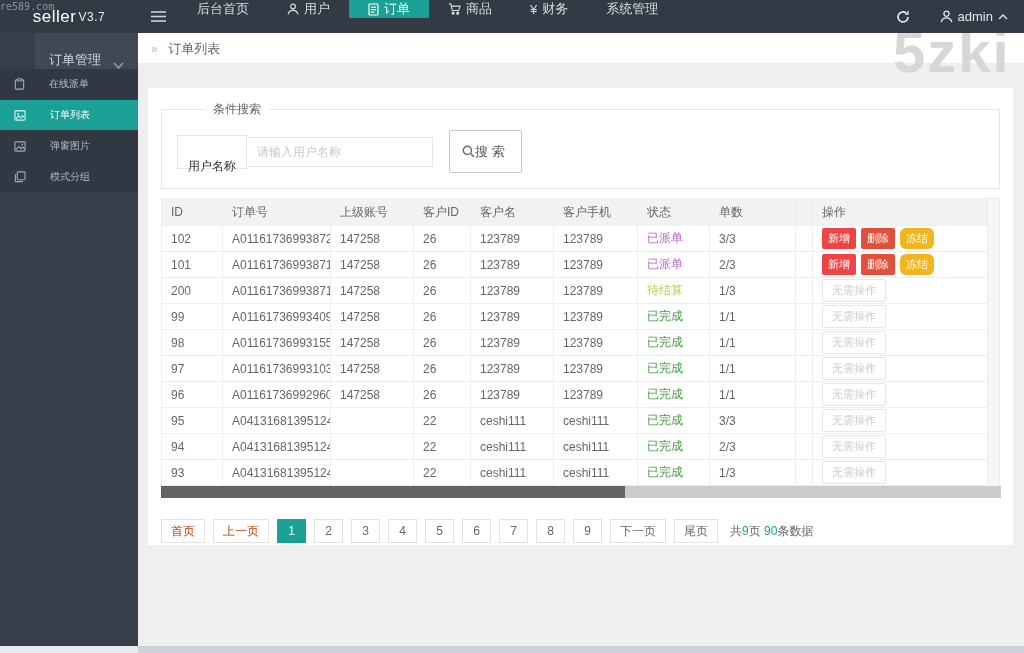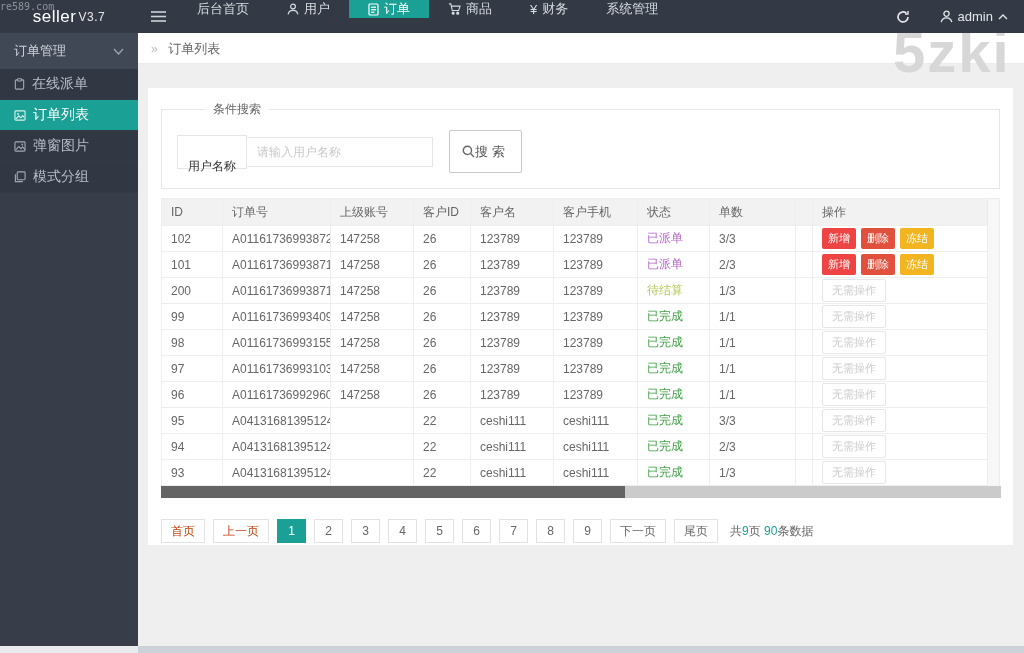--- a/index.html
+++ b/index.html
@@ -14,23 +14,23 @@
   .topnav { display:flex; align-items:flex-start; }
   .topnav .navitem { display:flex; align-items:center; gap:5px; padding:0 19px; color:#d8dbe0; font-size:13px; cursor:pointer; }
   .topnav .navitem.active { background:#1aa094; color:#fff; }
   .top-right { margin-left:auto; display:flex; align-items:stretch; }
   .iconbtn { display:flex; align-items:center; justify-content:center; width:42px; color:#e3e5e9; cursor:pointer; }
   .usermenu { display:flex; align-items:center; gap:5px; padding:0 16px; color:#e3e5e9; font-size:13px; cursor:pointer; }
   .icon svg { display:block; }
 
   
   .sidebar { position:absolute; left:0; top:33px; width:138px; bottom:0; background:#373d49; z-index:10; }
-  .side-group { height:36px; display:flex; align-items:center; padding:0 14px; color:#cfd3da; font-size:13px; background:#404755; cursor:pointer; }
+  .side-group { height:36px; display:flex; align-items:flex-end; padding:0 14px; color:#cfd3da; font-size:13px; background:#404755; cursor:pointer;margin-left:35px; }
   .side-group .chev { margin-left:auto; color:#9aa0ab; }
-  .side-item { height:31px; display:flex; align-items:center; gap:7px; padding:0 14px; color:#b8bec7; font-size:14px; background:#313743; cursor:pointer; border-bottom:1px solid #343b47; }
+  .side-item { height:31px; display:flex; align-items:center; gap:24px; padding:0 14px; color:#b8bec7; font-size:10px; background:#313743; cursor:pointer; border-bottom:1px solid #343b47; }
   .side-item.active { background:#1aa094; color:#fff; }
   .side-item .icon { color:inherit; opacity:.85; }
   .side-filler { background:#373d49; height:100%; }
 
   
   .main { position:absolute; left:138px; top:33px; right:0; bottom:0; background:#efefef; }
   .breadcrumb { height:31px; line-height:31px; background:#fff; padding-left:13px; font-size:13px; color:#666; border-bottom:1px solid #ececec; }
   .breadcrumb .sep { color:#b9b9b9; margin-right:7px; font-size:12px; }
 
   .panel { margin:24px 11px 0 10px; background:#fff; height:457px; padding:13px; position:relative; }
@@ -49,21 +49,21 @@
   table.grid { border-collapse:collapse; table-layout:fixed; width:827px; }
   table.grid th, table.grid td { border:1px solid #eeeeee; font-size:12px; font-weight:normal; text-align:left; padding:0 0 0 9px; height:26px; color:#666; overflow:hidden; white-space:nowrap; }
   table.grid th { background:#f2f2f2; color:#666; height:27px; }
   table.grid td.ops-cell { padding-left:9px; }
   .status-dispatched { color:#b566c9; }
   .status-pending { color:#b6c85a; }
   .status-done { color:#3f9e44; }
   .mini-btn { display:inline-block; border:none; border-radius:2px; color:#fff; font-size:11px; padding:3px 6px; margin-right:5px; cursor:pointer; font-family:inherit; }
   .mini-btn.add { background:#ef4444; }
   .mini-btn.del { background:#e0503c; }
-  .mini-btn.freeze { background:#f3b51f; }
+  .mini-btn.freeze { background:#f3b51f;border-radius:6px; }
   .noop-btn { display:inline-block; border:1px solid #e6e6e6; background:#fff; color:#cccccc; font-size:11px; padding:3px 9px; border-radius:2px; font-family:inherit; }
   .vscroll { position:absolute; top:0; right:0; width:13px; height:294px; background:#f7f7f7; border:1px solid #ececec; }
   .hscroll { width:840px; height:12px; background:#cbcbcb; margin-top:0; position:relative; cursor:pointer; }
   .hscroll .thumb { position:absolute; left:0; top:0; height:12px; width:464px; background:#646464; }
 
   
   .pager { margin-top:21px; display:flex; align-items:center; }
   .page-btn { min-width:29px; height:24px; padding:0 9px; margin-right:8px; border:1px solid #e2e2e2; background:#fff; color:#666; font-size:12px; display:flex; align-items:center; justify-content:center; cursor:pointer; }
   .page-btn.disabled { color:#c2410c; cursor:default; }
   .page-btn.active { background:#1aa094; border-color:#1aa094; color:#fff; }

